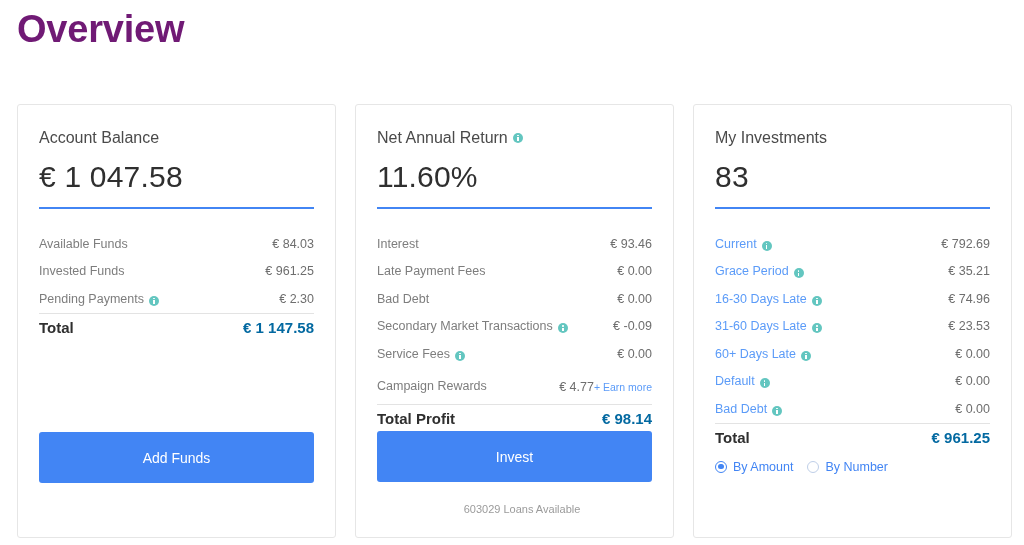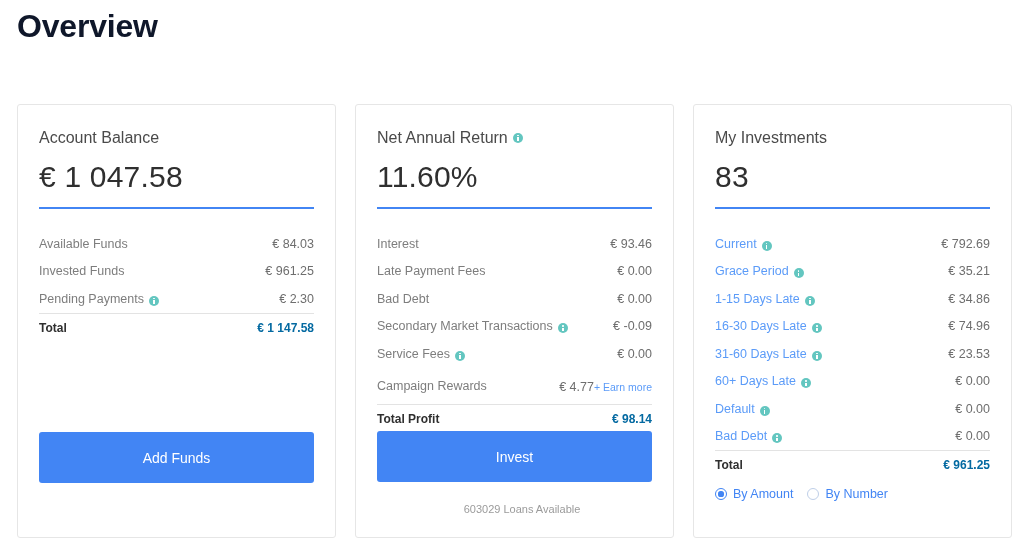--- a/index.html
+++ b/index.html
@@ -17,23 +17,23 @@
     position: relative;
     width: 1024px;
     height: 545px;
     background: #ffffff;
   }
 
   .page-title {
     position: absolute;
     left: 17px;
     top: 8px;
-    font-size: 32px;
+    font-size: 38px;
     font-weight: bold;
-    color: #0f172a;
+    color: #701a75;
     letter-spacing: -0.2px;
   }
 
   .cards {
     position: absolute;
     left: 17px;
     top: 104px;
     width: 995px;
     display: flex;
     justify-content: space-between;
@@ -124,21 +124,21 @@
 
   .divider {
     border-top: 1px solid #e3e3e3;
     margin: 0;
   }
 
   .row.total {
     font-weight: bold;
     color: #2f2f2f;
     height: 28px;
-    font-size: 12px;
+    font-size: 15px;
   }
 
   .row.total .val {
     color: #0369a1;
     font-weight: bold;
   }
 
   .info-icon {
     display: inline-block;
     width: 10px;
@@ -360,27 +360,20 @@
         </div>
         <div class="row link">
           <span class="lbl">
             <span>Grace Period</span>
             <span class="info-icon"></span>
           </span>
           <span class="val">€ 35.21</span>
         </div>
         <div class="row link">
           <span class="lbl">
-            <span>1-15 Days Late</span>
-            <span class="info-icon"></span>
-          </span>
-          <span class="val">€ 34.86</span>
-        </div>
-        <div class="row link">
-          <span class="lbl">
             <span>16-30 Days Late</span>
             <span class="info-icon"></span>
           </span>
           <span class="val">€ 74.96</span>
         </div>
         <div class="row link">
           <span class="lbl">
             <span>31-60 Days Late</span>
             <span class="info-icon"></span>
           </span>

